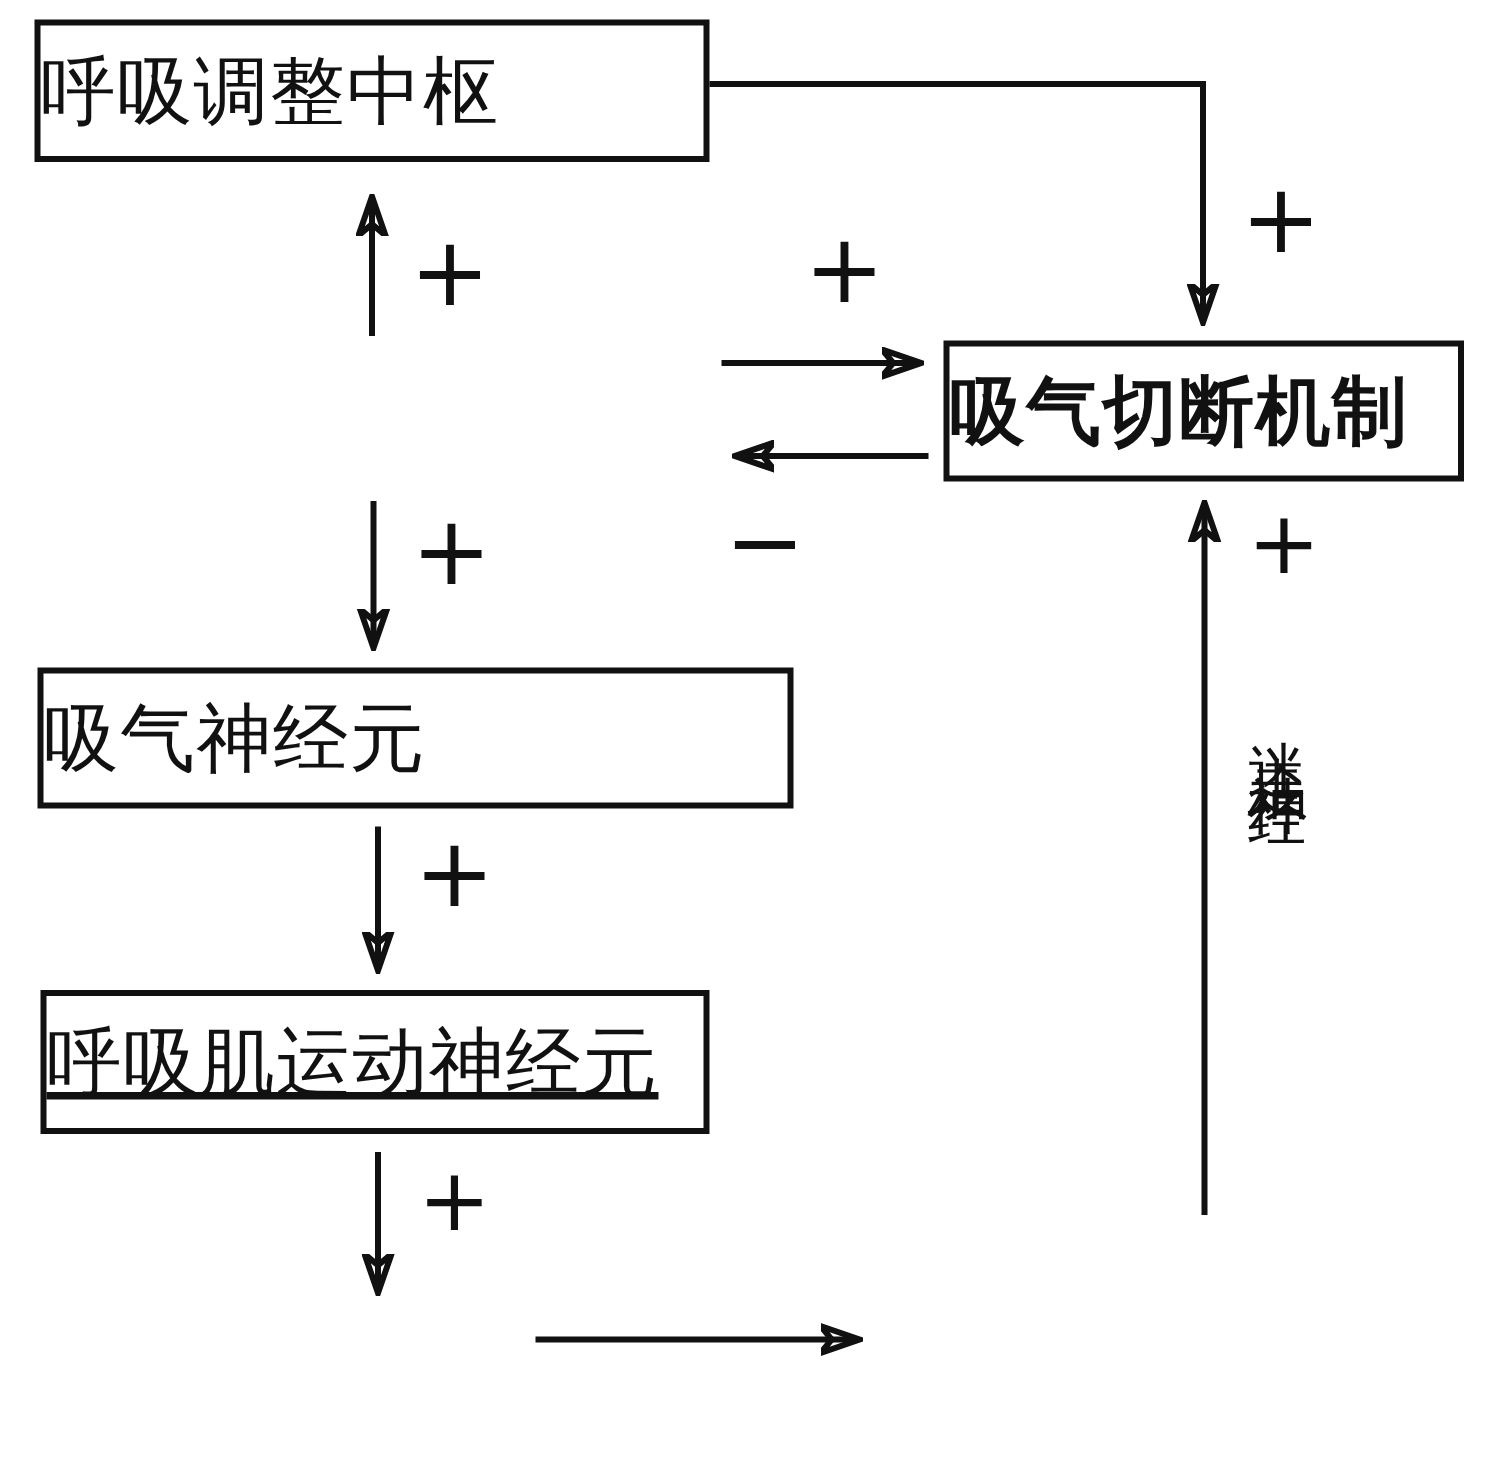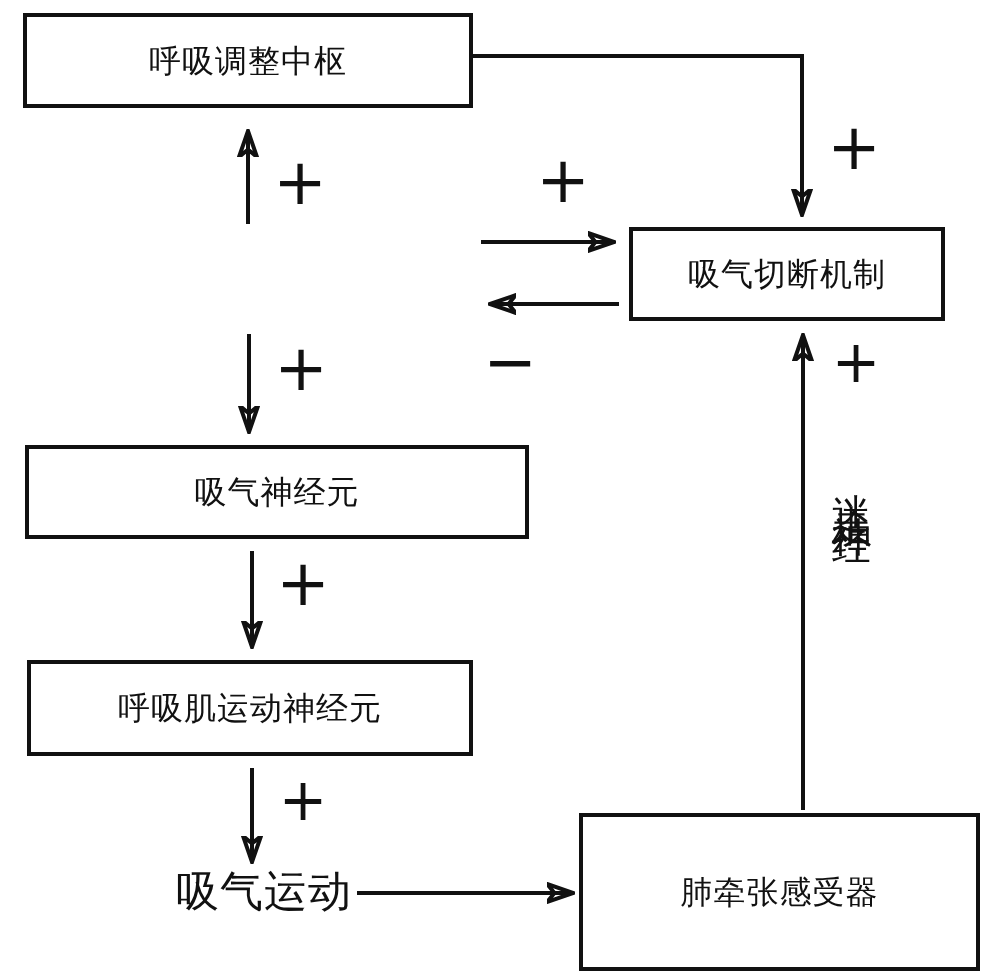--- a/index.html
+++ b/index.html
@@ -16,31 +16,31 @@
     color: #111111;
     overflow: hidden;
   }
   .box {
     position: absolute;
     box-sizing: border-box;
     border: 4px solid #111111;
     background: #ffffff;
     display: flex;
     align-items: center;
-    justify-content: center;
-    font-size: 32px;
+    justify-content: flex-start;
+    font-size: 50px;
     letter-spacing: 1px;
     line-height: 1;
     white-space: nowrap;
   }
   #node-pneumotaxic-center        { left: 23px;  top: 13px;  width: 450px; height: 95px; }
   #node-inspiratory-generator     { left: 23px;  top: 228px; width: 450px; height: 95px; }
   #node-inspiratory-neurons       { left: 25px;  top: 445px; width: 504px; height: 94px; }
-  #node-motor-neurons             { left: 27px;  top: 660px; width: 446px; height: 96px; }
-  #node-cutoff-mechanism          { left: 629px; top: 227px; width: 316px; height: 94px; }
+  #node-motor-neurons             { left: 27px;  top: 660px; width: 446px; height: 96px; text-decoration: underline; }
+  #node-cutoff-mechanism          { left: 629px; top: 227px; width: 347px; height: 94px; font-weight: bold; }
   #node-stretch-receptors         { left: 579px; top: 813px; width: 401px; height: 158px; }
 
   .free-label {
     position: absolute;
     font-size: 43px;
     letter-spacing: 1px;
     line-height: 1;
     white-space: nowrap;
   }
   #label-inspiratory-movement { left: 176px; top: 870px; }
@@ -113,25 +113,21 @@
   </div>
 
   <div class="box" id="node-inspiratory-neurons">
     <span>吸气神经元</span>
   </div>
 
   <div class="box" id="node-motor-neurons">
     <span>呼吸肌运动神经元</span>
   </div>
 
-  <div class="box" id="node-stretch-receptors">
-    <span>肺牵张感受器</span>
-  </div>
 
-  <div class="free-label" id="label-inspiratory-movement">吸气运动</div>
 
   <div class="vlabel">迷走神经</div>
 
   <span class="sign" style="left:300px; top:182px;">+</span>
   <span class="sign" style="left:563px; top:180px;">+</span>
   <span class="sign" style="left:854px; top:147px;">+</span>
   <span class="sign" style="left:510px; top:362px;">−</span>
   <span class="sign" style="left:301px; top:368px;">+</span>
   <span class="sign" style="left:303px; top:583px;">+</span>
   <span class="sign small" style="left:303px; top:800px;">+</span>

